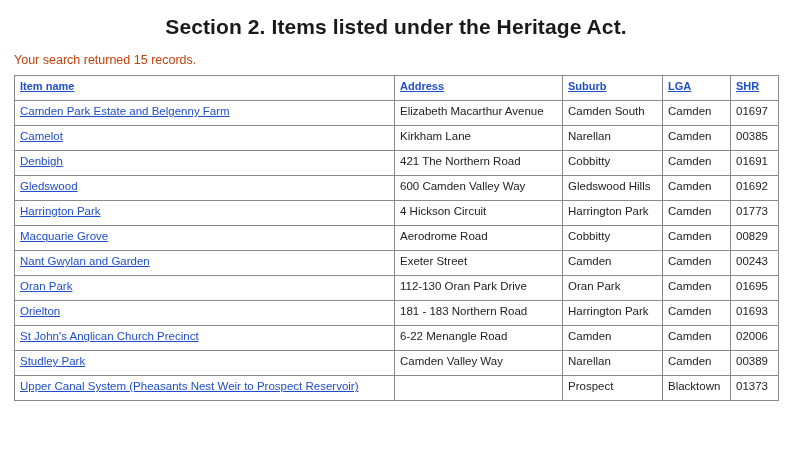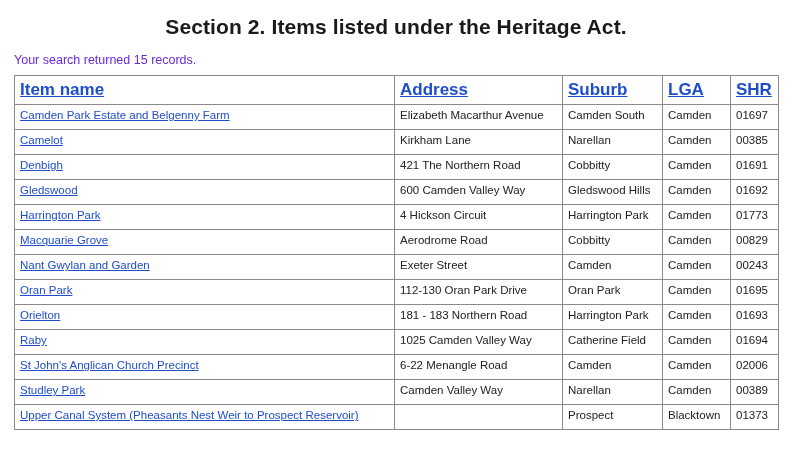--- a/index.html
+++ b/index.html
@@ -23,21 +23,21 @@
     font-size: 21px;
     font-weight: 700;
     color: #1a1a1a;
     letter-spacing: 0.1px;
     margin: 4px 0 14px 0;
     line-height: 1.2;
     text-align: center;
   }
   .summary {
     font-size: 12.5px;
-    color: #6d28d9;
+    color: #c2410c;
     margin: 0 0 8px 0;
   }
   table.records {
     border-collapse: collapse;
     width: 764px;
     table-layout: fixed;
     font-size: 11.5px;
   }
   table.records th,
   table.records td {
@@ -45,21 +45,21 @@
     padding: 4px 5px 4px 5px;
     text-align: left;
     vertical-align: top;
     height: 16px;
     overflow: hidden;
     white-space: nowrap;
   }
   table.records th {
     font-weight: 700;
     color: #1f4ec9;
-    font-size: 17px;
+    font-size: 11px;
   }
   table.records th span {
     text-decoration: underline;
   }
   td.name a {
     color: #1f4ec9;
     text-decoration: underline;
     cursor: pointer;
   }
   td.plain {
@@ -155,27 +155,20 @@
           <td class="plain">01695</td>
         </tr>
         <tr>
           <td class="name"><a>Orielton</a></td>
           <td class="plain">181 - 183 Northern Road</td>
           <td class="plain">Harrington Park</td>
           <td class="plain">Camden</td>
           <td class="plain">01693</td>
         </tr>
         <tr>
-          <td class="name"><a>Raby</a></td>
-          <td class="plain">1025 Camden Valley Way</td>
-          <td class="plain">Catherine Field</td>
-          <td class="plain">Camden</td>
-          <td class="plain">01694</td>
-        </tr>
-        <tr>
           <td class="name"><a>St John's Anglican Church Precinct</a></td>
           <td class="plain">6-22 Menangle Road</td>
           <td class="plain">Camden</td>
           <td class="plain">Camden</td>
           <td class="plain">02006</td>
         </tr>
         <tr>
           <td class="name"><a>Studley Park</a></td>
           <td class="plain">Camden Valley Way</td>
           <td class="plain">Narellan</td>

